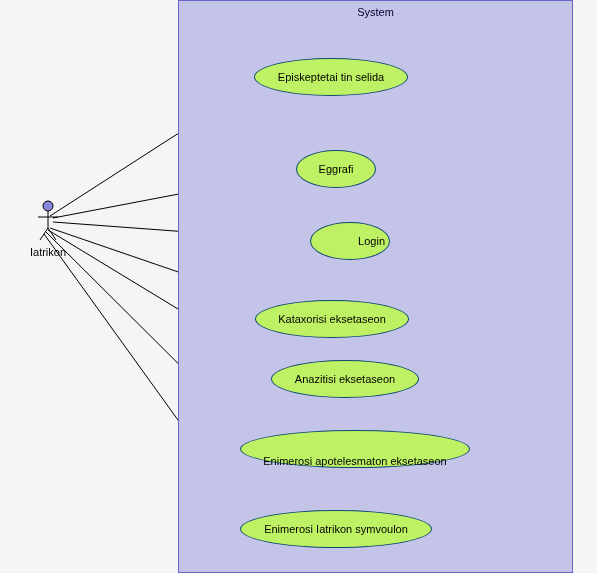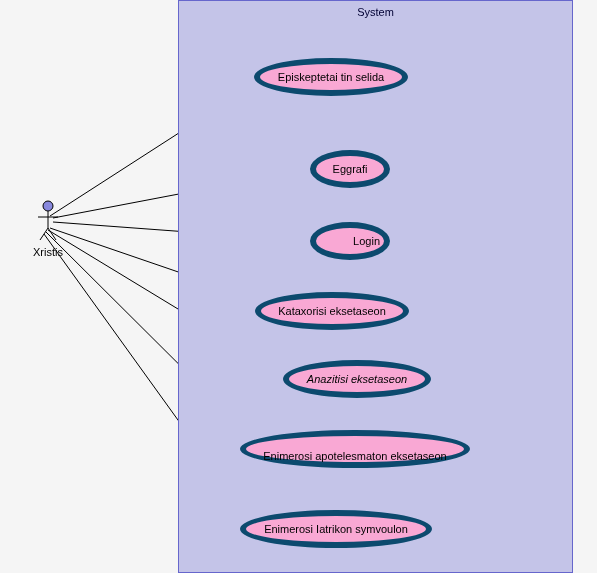--- a/index.html
+++ b/index.html
@@ -21,23 +21,23 @@
     }
     .system-label {
       position: absolute;
       top: 5px;
       left: 50%;
       transform: translateX(-50%);
       color: #000033;
     }
     .usecase {
       position: absolute;
-      border: 6px solid #0c4a6e;
+      border: 1px solid #0c4a6e;
       border-radius: 50%;
-      background: #f9a8d4;
+      background: #bef264;
       display: flex;
       align-items: center;
       justify-content: center;
       text-align: center;
       color: #000;
       padding: 0 4px;
     }
     .actor {
       position: absolute;
     }
@@ -78,36 +78,36 @@
 
 <div class="actor" style="left:38px; top:200px;">
   <svg width="20" height="42">
     <circle cx="10" cy="6" r="5" fill="#8888dd" stroke="#000" stroke-width="1"></circle>
     <line x1="10" y1="11" x2="10" y2="28" stroke="#000" stroke-width="1"></line>
     <line x1="0" y1="17" x2="20" y2="17" stroke="#000" stroke-width="1"></line>
     <line x1="10" y1="28" x2="2" y2="40" stroke="#000" stroke-width="1"></line>
     <line x1="10" y1="28" x2="18" y2="40" stroke="#000" stroke-width="1"></line>
   </svg>
 </div>
-<div class="actor-label" style="left:28px; top:246px; width:40px;">Xristis</div>
+<div class="actor-label" style="left:28px; top:246px; width:40px;">Iatrikon</div>
 
 <div id="usecases-container">
     <div class="usecase" style="left: 254px; top: 58px; width: 154px; height: 38px;">
       <span>Episkeptetai tin selida</span>
     </div>
-    <div class="usecase" style="left: 310px; top: 150px; width: 80px; height: 38px; align-items: center;">
+    <div class="usecase" style="left: 296px; top: 150px; width: 80px; height: 38px; align-items: center;">
       <span>Eggrafi</span>
     </div>
     <div class="usecase" style="left: 310px; top: 222px; width: 80px; height: 38px; justify-content: flex-end;">
       <span>Login</span>
     </div>
-    <div class="usecase" style="left: 255px; top: 292px; width: 154px; height: 38px;">
+    <div class="usecase" style="left: 255px; top: 300px; width: 154px; height: 38px;">
       <span>Kataxorisi eksetaseon</span>
     </div>
-    <div class="usecase" style="left: 283px; top: 360px; width: 148px; height: 38px; font-style: italic;">
+    <div class="usecase" style="left: 271px; top: 360px; width: 148px; height: 38px;">
       <span>Anazitisi eksetaseon</span>
     </div>
     <div class="usecase" style="left: 240px; top: 430px; width: 230px; height: 38px; align-items: flex-end;">
       <span>Enimerosi apotelesmaton eksetaseon</span>
     </div>
     <div class="usecase" style="left: 240px; top: 510px; width: 192px; height: 38px; text-align: center;">
       <span>Enimerosi Iatrikon symvoulon</span>
     </div>
   </div>
 

